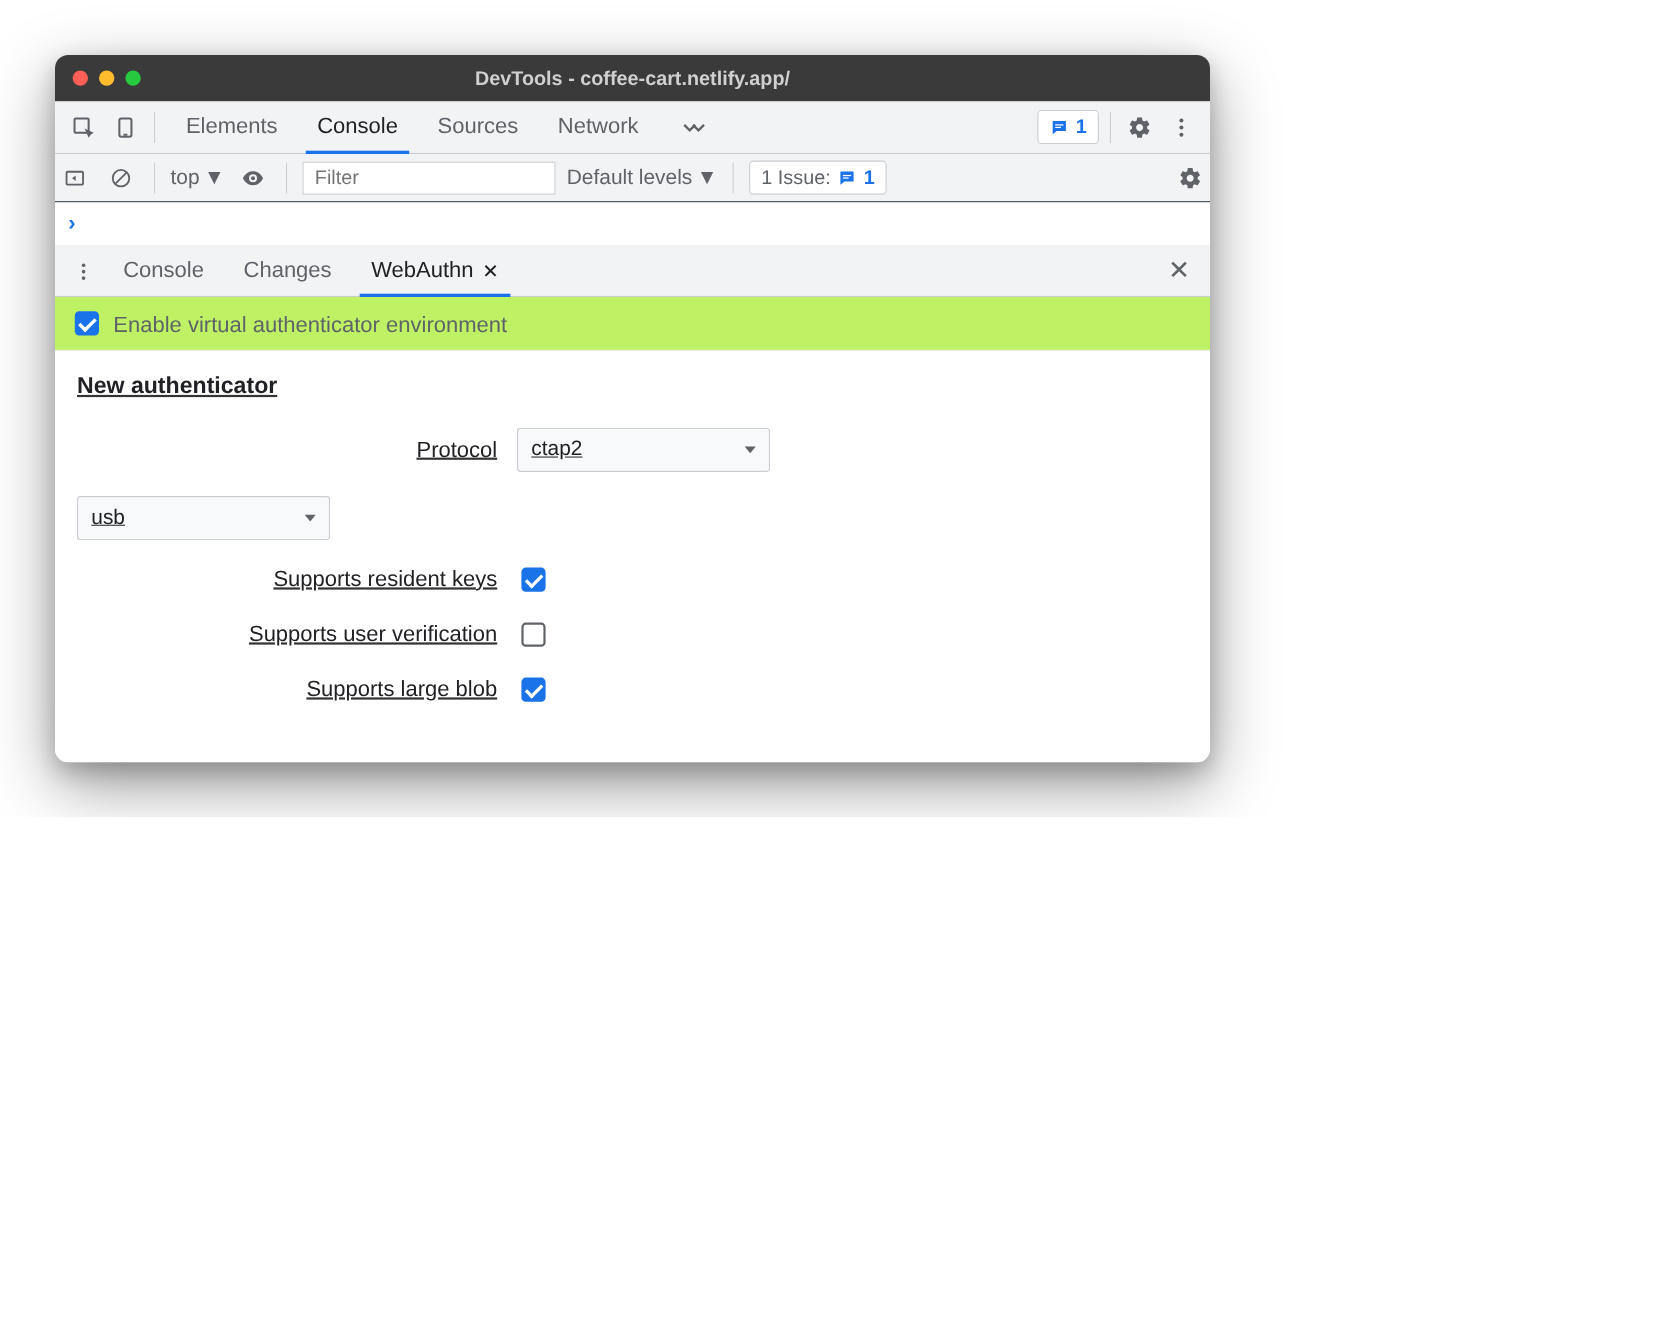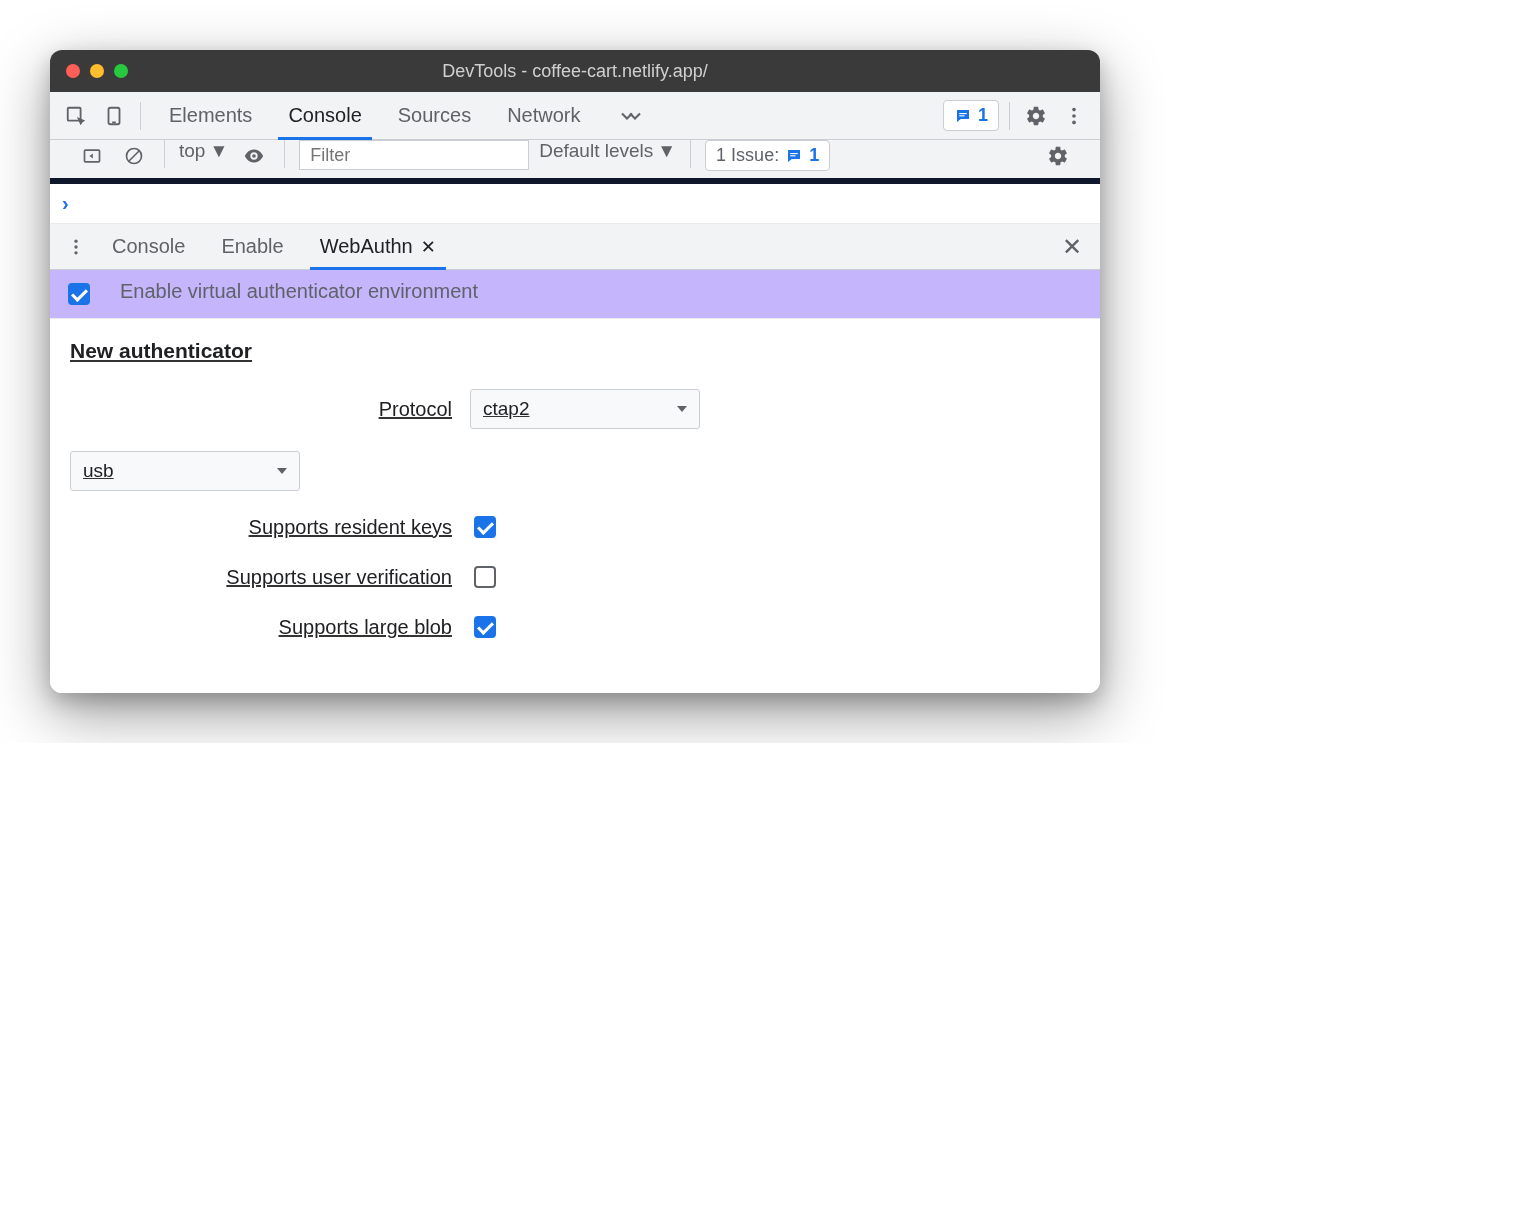--- a/index.html
+++ b/index.html
@@ -34,21 +34,21 @@
     left: 16px;
   }
   .tl { width: 14px; height: 14px; border-radius: 50%; }
   .tl-red { background: #ff5f56; }
   .tl-yellow { background: #ffbd2e; }
   .tl-green { background: #27c93f; }
   .titlebar-title {
     flex: 1;
     text-align: center;
     font-size: 18px;
-    font-weight: 400;
+    font-weight: 700;
   }
   .main-toolbar {
     display: flex;
     align-items: center;
     height: 48px;
     background: #f1f3f4;
     border-bottom: 1px solid #cacdd1;
     padding: 0 10px;
     gap: 6px;
   }
@@ -84,25 +84,25 @@
     background: #fff;
     border-radius: 4px;
     padding: 4px 10px;
     color: #1a73e8;
     font-weight: 600;
     font-size: 18px;
     cursor: pointer;
   }
   .console-toolbar {
     display: flex;
-    align-items: flex-start;
+    align-items: center;
     height: 44px;
     background: #f1f3f4;
-    border-bottom: 6px solid #0f172a;
-    padding: 0 26px;
+    border-bottom: 1px solid #0f172a;
+    padding: 0 2px;
     gap: 10px;
     color: #5f6368;
     font-size: 19px;
   }
   .console-toolbar .ctx { display: flex; align-items: center; gap: 4px; cursor: pointer; }
   .filter-input {
     border: 1px solid #cacdd1;
     background: #fff;
     height: 30px;
     padding: 0 10px;
@@ -147,23 +147,23 @@
   .drawer-tab.active { color: #202124; }
   .drawer-tab.active::after {
     content: "";
     position: absolute;
     left: 6px; right: 6px; bottom: -1px;
     height: 3px;
     background: #1a73e8;
   }
   .drawer-close { margin-left: auto; cursor: pointer; font-size: 24px; color: #5f6368; padding: 0 8px; }
   .webauthn-toggle {
-    display: flex; align-items: flex-start; gap: 27px;
+    display: flex; align-items: flex-end; gap: 10px;
     padding: 10px 14px;
-    background: #c4b5fd;
+    background: #bef264;
     border-bottom: 1px solid #e8eaed;
     font-size: 20px;
     color: #5f6368;
   }
   .chk {
     appearance: none;
     width: 22px; height: 22px;
     border: 2px solid #5f6368;
     border-radius: 4px;
     cursor: pointer;
@@ -341,21 +341,21 @@
 
   <div class="drawer-tabs">
     <div class="tb-icon">
       <svg width="20" height="20" viewBox="0 0 24 24" fill="#5f6368">
           <circle cx="12" cy="5" r="2"></circle>
           <circle cx="12" cy="12" r="2"></circle>
           <circle cx="12" cy="19" r="2"></circle>
         </svg>
     </div>
     <div class="drawer-tab">Console</div>
-    <div class="drawer-tab">Enable</div>
+    <div class="drawer-tab">Changes</div>
     <div class="drawer-tab active">
       <span>WebAuthn</span>
       <span style="font-size:18px">✕</span>
     </div>
     <div class="drawer-close">✕</div>
   </div>
 
   <div class="webauthn-toggle">
     <input type="checkbox" class="chk" checked="" style="">
     <span>Enable virtual authenticator environment</span>

